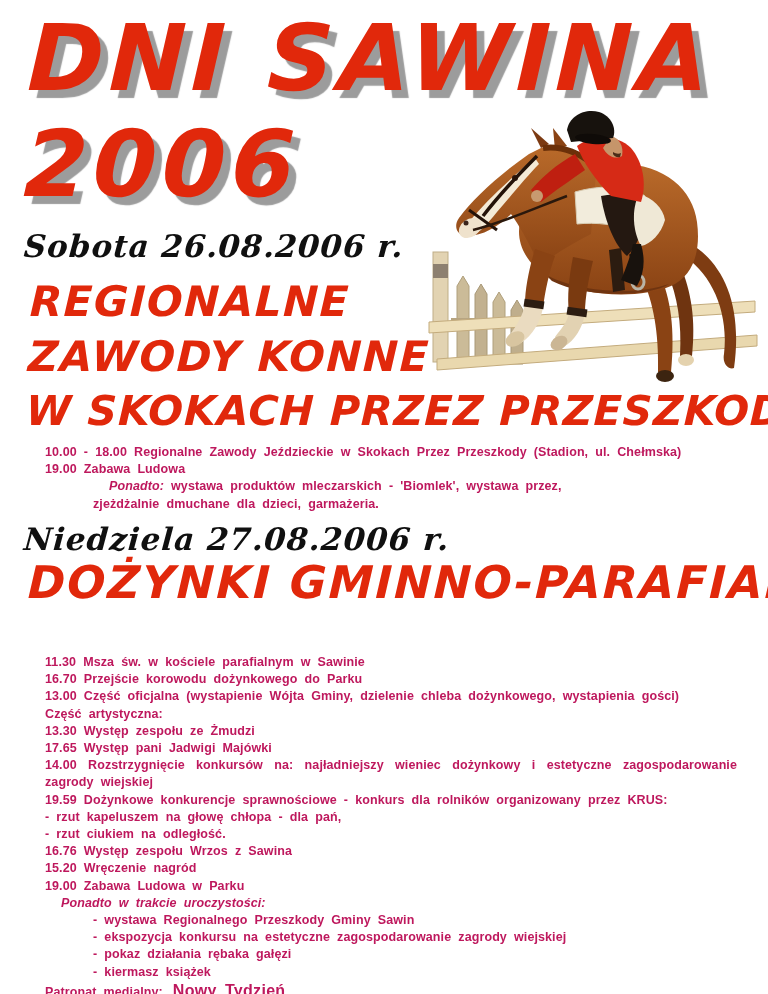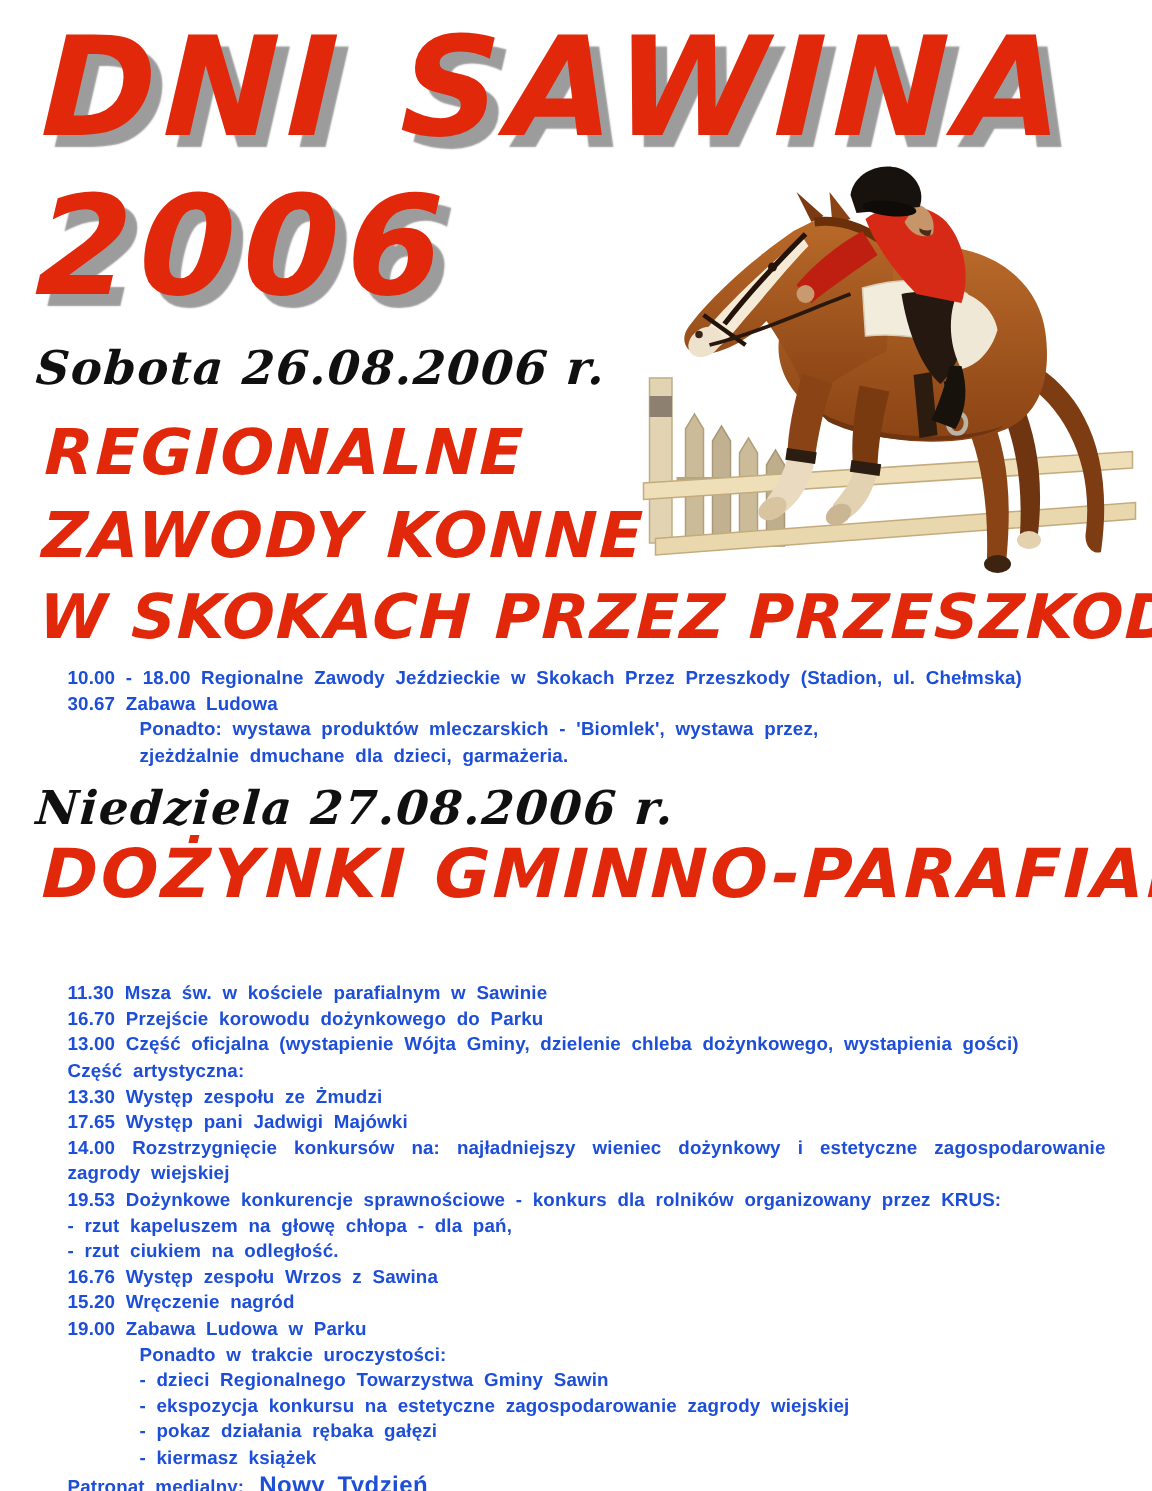--- a/index.html
+++ b/index.html
@@ -30,27 +30,27 @@
     color:#e1280b;white-space:nowrap;transform:skewX(-2deg);
   }
   .head-sat{top:274px;}
   .head-sat .hl1,.head-sat .hl2{font-size:42px;line-height:55px;letter-spacing:1.5px;}
   .head-sat .hl3{font-size:41px;line-height:55px;letter-spacing:1px;}
   .head-sun{top:556px;font-size:45px;letter-spacing:2px;}
   
   .sched{
     position:absolute;left:45px;width:692px;
     font-size:12.5px;font-weight:bold;line-height:17.2px;
-    word-spacing:3.5px;letter-spacing:0.1px;color:#1d4ed8;
+    word-spacing:3.5px;letter-spacing:0.1px;color:#be185d;
   }
   .sched-sat{top:444px;}
   .sched-sun{top:654px;}
   .sline{text-align:justify;}
   .indent{margin-left:48px;}
-  .it{}
+  .it{font-style:italic;margin-left:16px;}
   .patronat{margin-top:1px;}
   .patronat .pname{
     font-size:16px;letter-spacing:0.3px;margin-left:10px;
     font-family:Liberation Sans, sans-serif;font-weight:bold;
   }
   
   .horse-wrap{position:absolute;left:425px;top:104px;width:343px;height:292px;}
 </style>
 </head>
 <body>
@@ -146,51 +146,51 @@
 
   <div class="red-head head-sat">
     <div class="hl1">REGIONALNE</div>
     <div class="hl2">ZAWODY KONNE</div>
     <div class="hl3">W SKOKACH PRZEZ PRZESZKODY</div>
   </div>
 
   <div class="sched sched-sat">
     <div>
         <div class="sline">10.00 - 18.00 Regionalne Zawody Jeździeckie w Skokach Przez Przeszkody (Stadion, ul. Chełmska)</div>
-        <div class="sline">30.67 Zabawa Ludowa</div>
+        <div class="sline">19.00 Zabawa Ludowa</div>
       </div>
     <div class="sline indent">
       <span class="it">Ponadto:</span><span> wystawa produktów mleczarskich - 'Biomlek', wystawa przez,</span>
     </div>
     <div class="sline indent">zjeżdżalnie dmuchane dla dzieci, garmażeria.</div>
   </div>
 
   <div class="date-script date-sun">Niedziela 27.08.2006 r.</div>
 
   <div class="red-head head-sun">DOŻYNKI GMINNO-PARAFIALNE</div>
 
   <div class="sched sched-sun">
     <div>
         <div class="sline">11.30 Msza św. w kościele parafialnym w Sawinie</div>
         <div class="sline">16.70 Przejście korowodu dożynkowego do Parku</div>
         <div class="sline">13.00 Część oficjalna (wystapienie Wójta Gminy, dzielenie chleba dożynkowego, wystapienia gości)</div>
         <div class="sline">Część artystyczna:</div>
         <div class="sline">13.30 Występ zespołu ze Żmudzi</div>
         <div class="sline">17.65 Występ pani Jadwigi Majówki</div>
         <div class="sline">14.00 Rozstrzygnięcie konkursów na: najładniejszy wieniec dożynkowy i estetyczne zagospodarowanie zagrody wiejskiej</div>
-        <div class="sline">19.53 Dożynkowe konkurencje sprawnościowe - konkurs dla rolników organizowany przez KRUS:</div>
+        <div class="sline">19.59 Dożynkowe konkurencje sprawnościowe - konkurs dla rolników organizowany przez KRUS:</div>
         <div class="sline">- rzut kapeluszem na głowę chłopa - dla pań,</div>
         <div class="sline">- rzut ciukiem na odległość.</div>
         <div class="sline">16.76 Występ zespołu Wrzos z Sawina</div>
         <div class="sline">15.20 Wręczenie nagród</div>
         <div class="sline">19.00 Zabawa Ludowa w Parku</div>
       </div>
     <div class="sline indent it">Ponadto w trakcie uroczystości:</div>
     <div>
-        <div class="sline indent">- dzieci Regionalnego Towarzystwa Gminy Sawin</div>
+        <div class="sline indent">- wystawa Regionalnego Przeszkody Gminy Sawin</div>
         <div class="sline indent">- ekspozycja konkursu na estetyczne zagospodarowanie zagrody wiejskiej</div>
         <div class="sline indent">- pokaz działania rębaka gałęzi</div>
         <div class="sline indent">- kiermasz książek</div>
       </div>
     <div class="sline patronat">
       <span>Patronat medialny:</span><span class="pname">Nowy Tydzień</span>
     </div>
   </div>
 
 </div>

